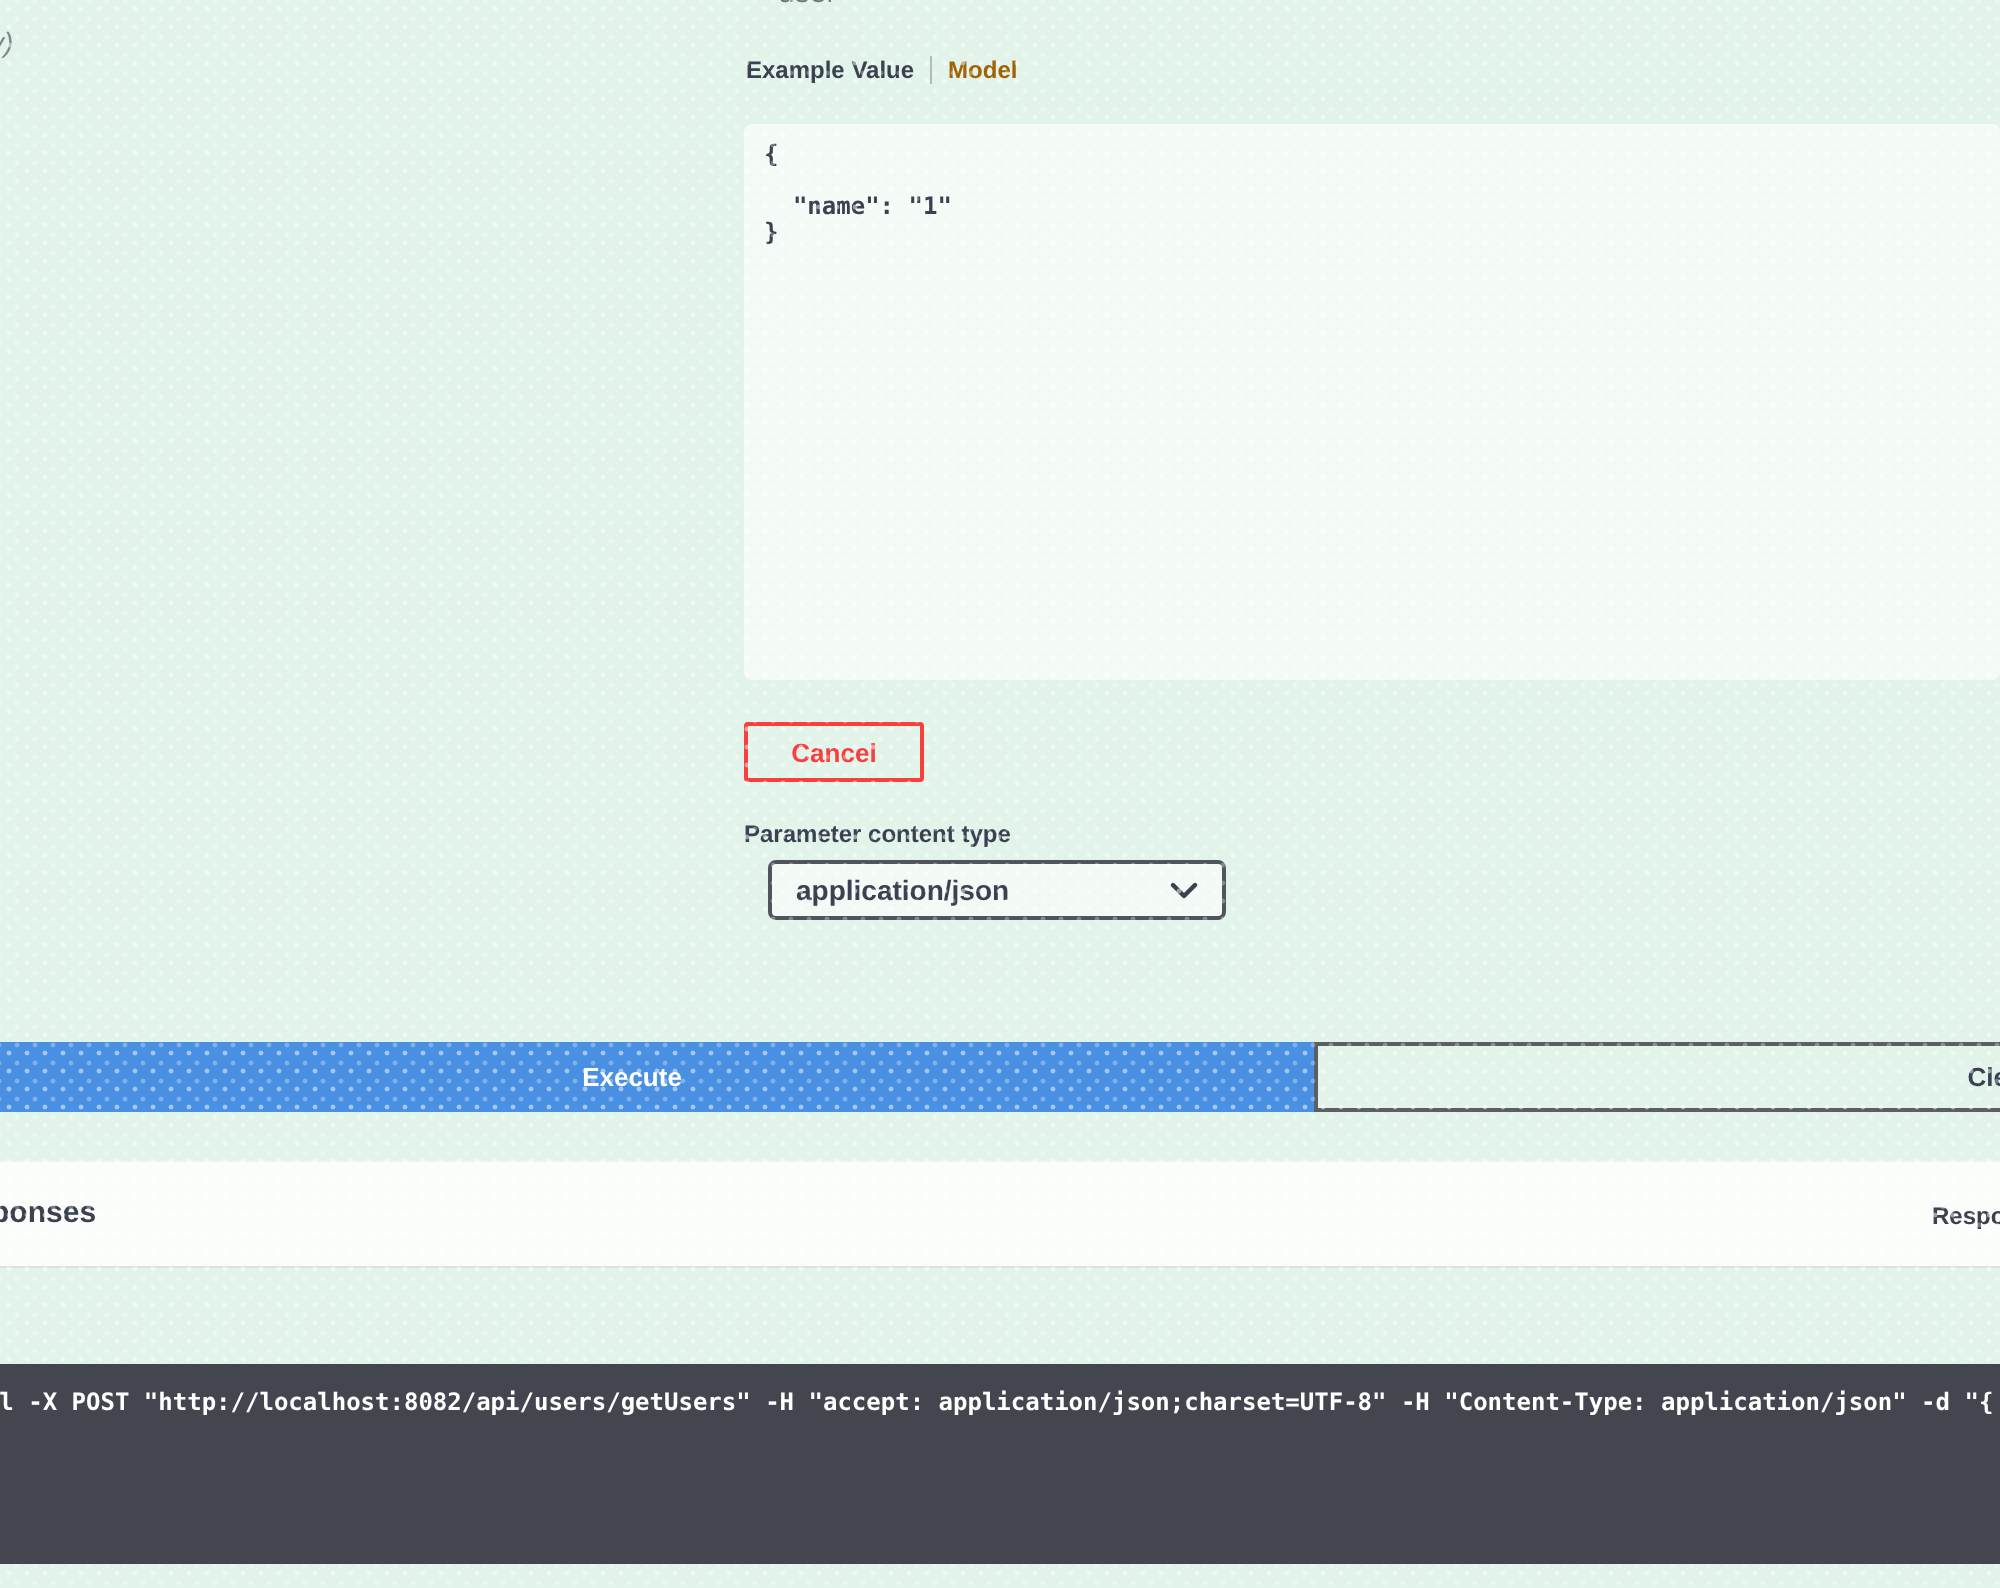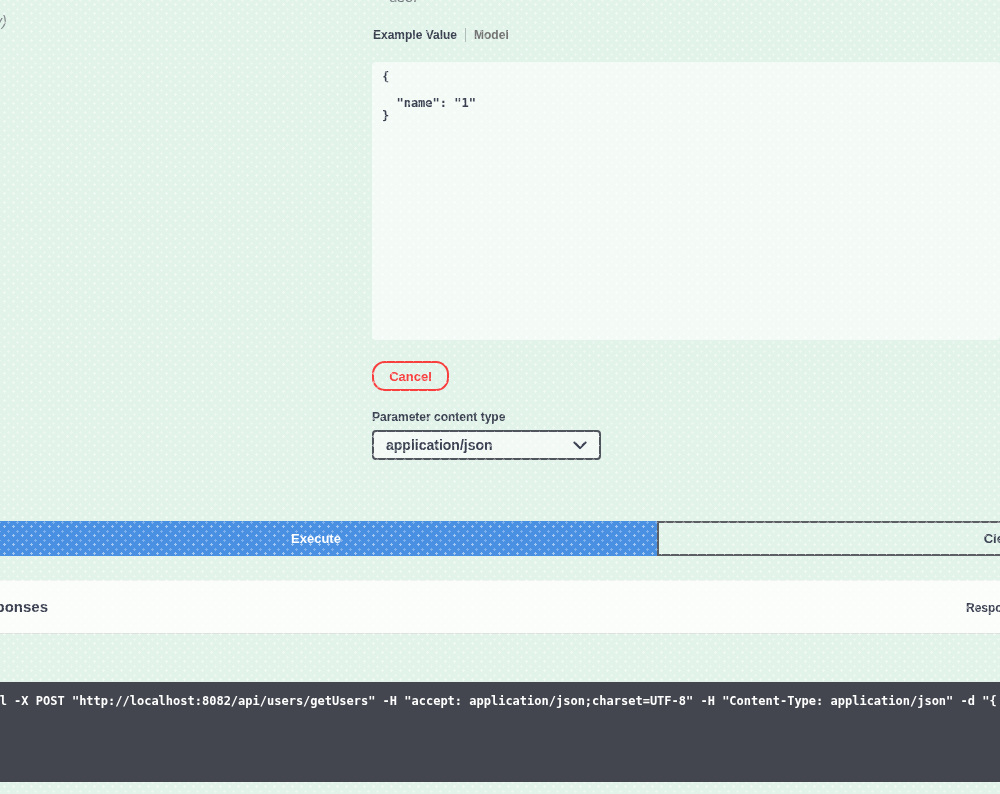--- a/index.html
+++ b/index.html
@@ -35,50 +35,50 @@
     font-size: 14px; font-style: italic; color: #81878c; white-space: nowrap;
   }
 
   .tabs {
     position: absolute; left: 373px; top: 28px;
     display: flex; align-items: flex-end;
     font-size: 12px; font-weight: 700;
   }
   .tab-active { color: #3b4151; cursor: pointer; }
   .tab-divider { width: 1px; height: 14px; background: rgba(59,65,81,.3); margin: 0 8px; }
-  .tab-inactive { color: #737373; font-weight: 600; cursor: pointer; }
+  .tab-inactive { color: #a16207; font-weight: 600; cursor: pointer; }
 
   .example-body {
     position: absolute; left: 372px; top: 62px; width: 628px; height: 278px;
     background: #f4fbf7; border-radius: 4px; overflow: hidden;
   }
   .example-body pre {
     margin: 0; padding: 9px 10px;
     font-family: "DejaVu Sans Mono", monospace;
     font-size: 12px; line-height: 13px; font-weight: 600;
     color: #3b4151; white-space: pre;
   }
 
   .btn {
     box-sizing: border-box;
     display: flex; align-items: center; justify-content: center;
     font-family: "Liberation Sans", sans-serif;
     font-weight: 700; cursor: pointer; user-select: none;
   }
   .btn-cancel {
-    position: absolute; left: 372px; top: 361px; width: 77px; height: 30px;
-    border: 2px solid #f93e3e; border-radius: 13px;
+    position: absolute; left: 372px; top: 361px; width: 90px; height: 30px;
+    border: 2px solid #f93e3e; border-radius: 2px;
     background: transparent; color: #f93e3e; font-size: 13px;
   }
   .param-ct-label {
     position: absolute; left: 372px; top: 410px;
     font-size: 12px; font-weight: 700; color: #3b4151;
   }
   .select {
-    position: absolute; left: 372px; top: 430px; width: 229px; height: 30px;
+    position: absolute; left: 384px; top: 430px; width: 229px; height: 30px;
     box-sizing: border-box;
     border: 2px solid #50545c; border-radius: 4px;
     background: #f3faf6;
     display: flex; align-items: center; justify-content: space-between;
     padding: 0 12px; cursor: pointer;
   }
   .select .value { font-size: 14px; font-weight: 700; color: #3b4151; }
   .select svg { display: block; }
 
   .btn-execute {

